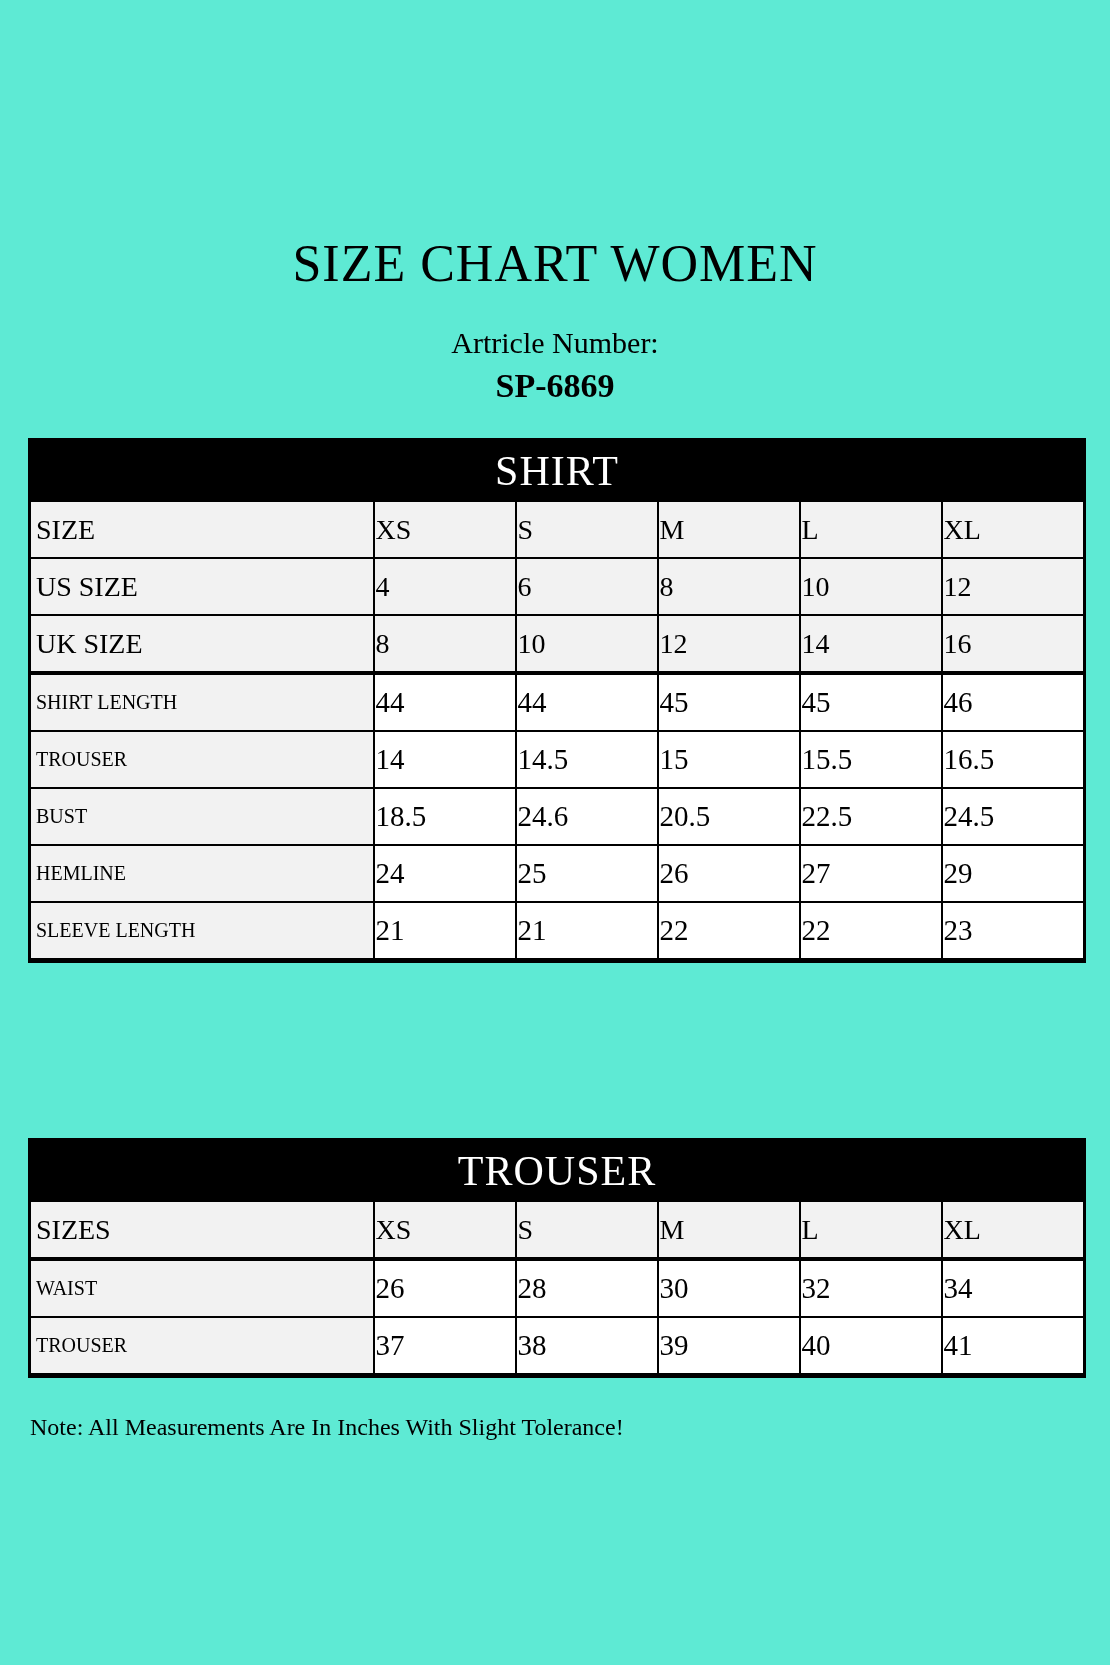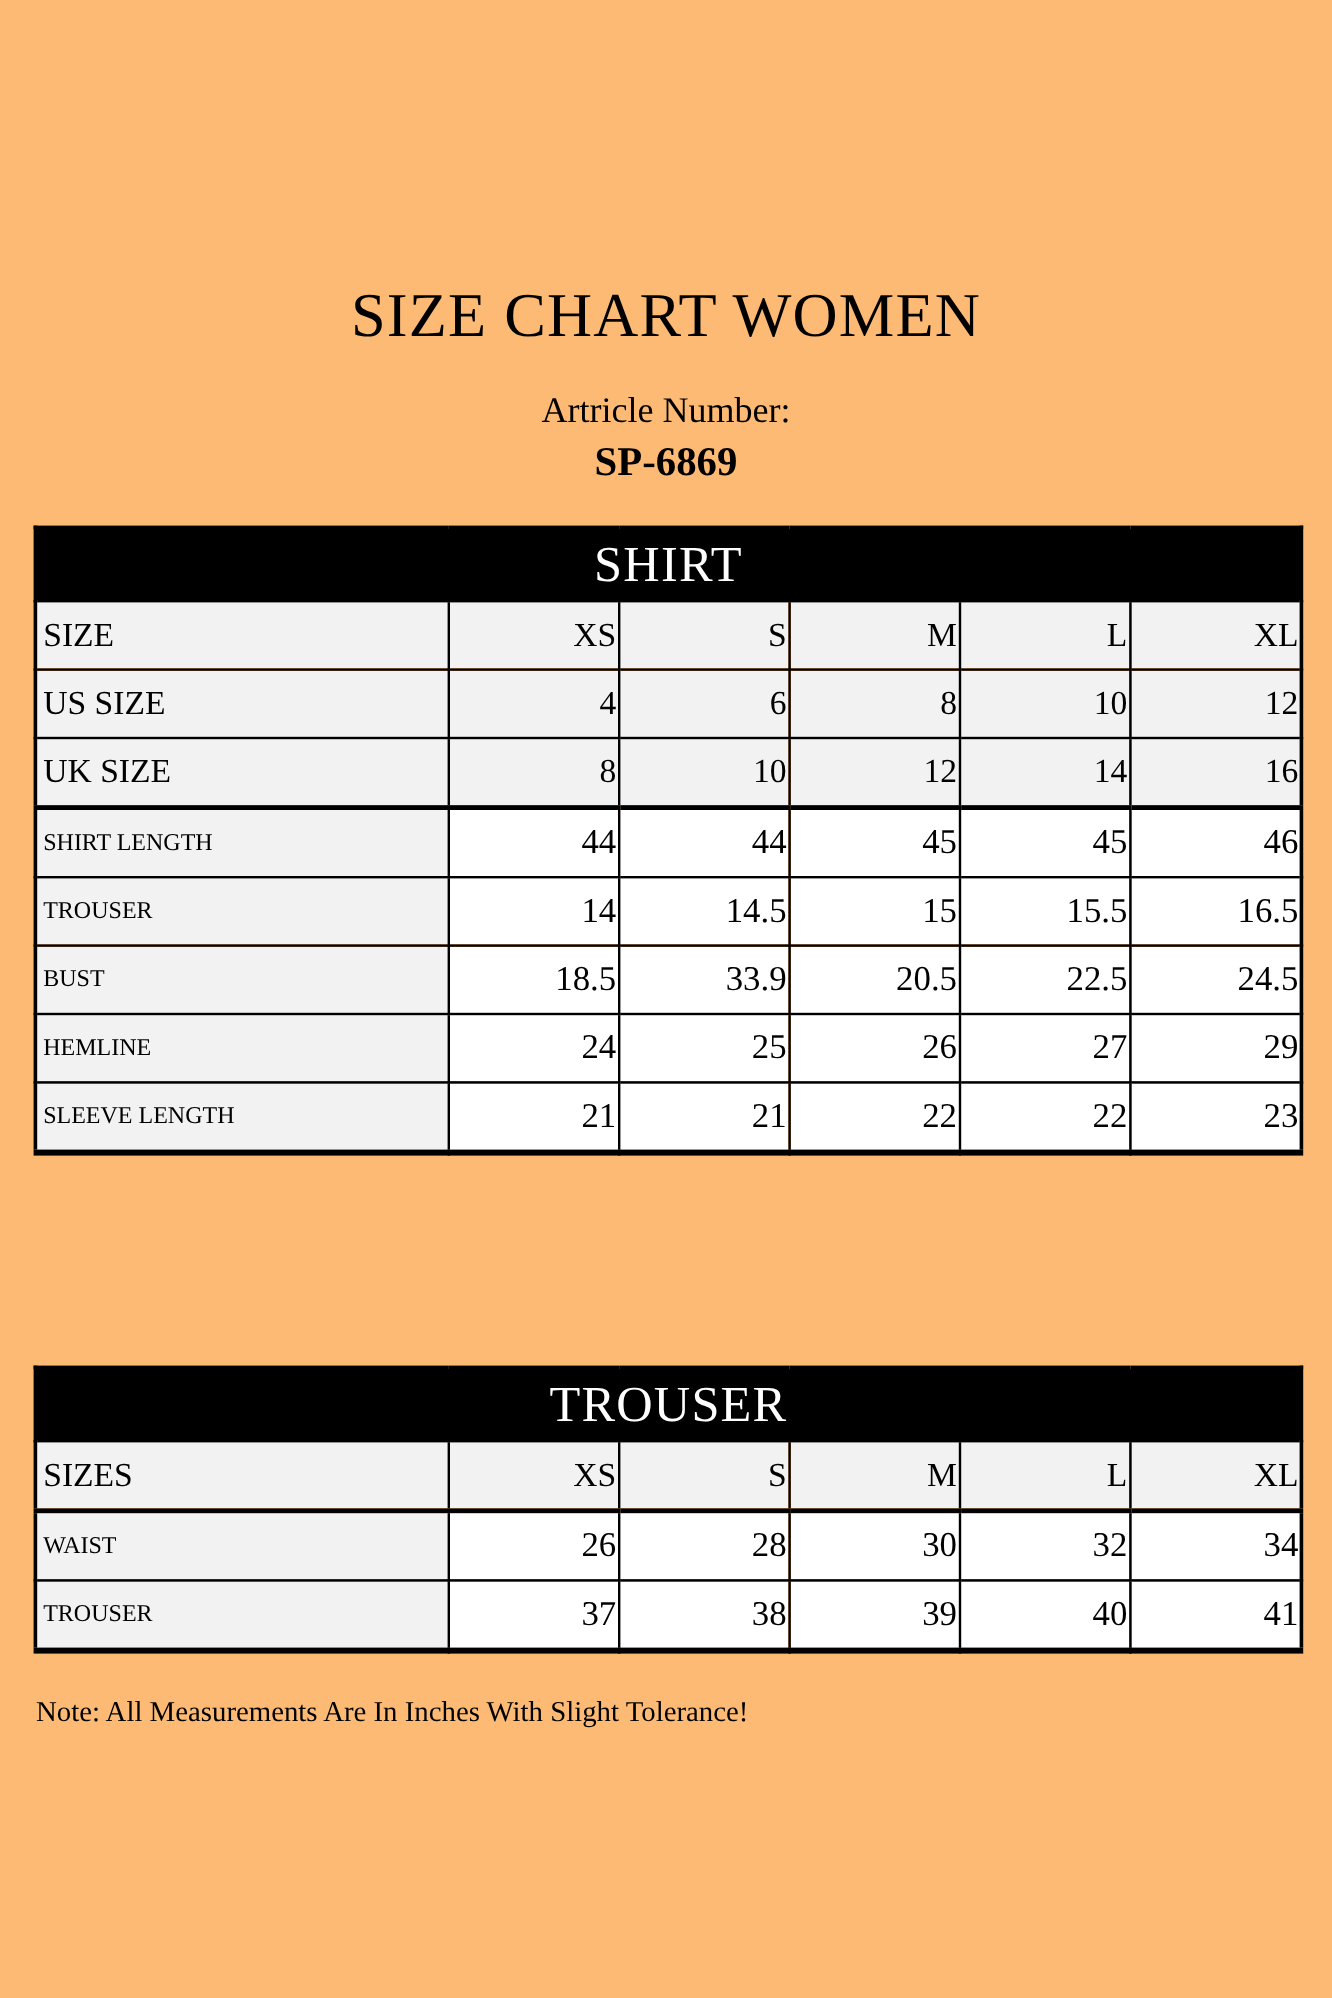--- a/index.html
+++ b/index.html
@@ -10,21 +10,21 @@
   body {
     width: 1110px;
     height: 1665px;
     font-family: "Liberation Serif", "DejaVu Serif", serif;
     color: #000000;
   }
   .page {
     position: relative;
     width: 1110px;
     height: 1665px;
-    background: #fdba74;
+    background: #5eead4;
     overflow: hidden;
   }
   .page-title {
     margin: 0;
     padding-top: 238px;
     text-align: center;
     font-size: 52px;
     font-weight: normal;
     line-height: 1;
     letter-spacing: 1px;
@@ -63,21 +63,21 @@
     background: #000000;
     color: #ffffff;
     text-align: center;
     font-size: 42px;
     height: 57px;
     letter-spacing: 1px;
   }
   
   .size-table td.value-cell {
     background: #ffffff;
-    text-align: right;
+    text-align: left;
     font-size: 29px;
     height: 53px;
   }
   .size-table td.label-cell {
     background: #f2f2f2;
     text-align: left;
     padding-left: 5px;
     font-size: 20px;
     height: 53px;
   }
@@ -161,21 +161,21 @@
           <td class="label-cell">TROUSER</td>
           <td class="value-cell">14</td>
           <td class="value-cell">14.5</td>
           <td class="value-cell">15</td>
           <td class="value-cell">15.5</td>
           <td class="value-cell">16.5</td>
         </tr>
         <tr class="measure">
           <td class="label-cell">BUST</td>
           <td class="value-cell">18.5</td>
-          <td class="value-cell">33.9</td>
+          <td class="value-cell">24.6</td>
           <td class="value-cell">20.5</td>
           <td class="value-cell">22.5</td>
           <td class="value-cell">24.5</td>
         </tr>
         <tr class="measure">
           <td class="label-cell">HEMLINE</td>
           <td class="value-cell">24</td>
           <td class="value-cell">25</td>
           <td class="value-cell">26</td>
           <td class="value-cell">27</td>

